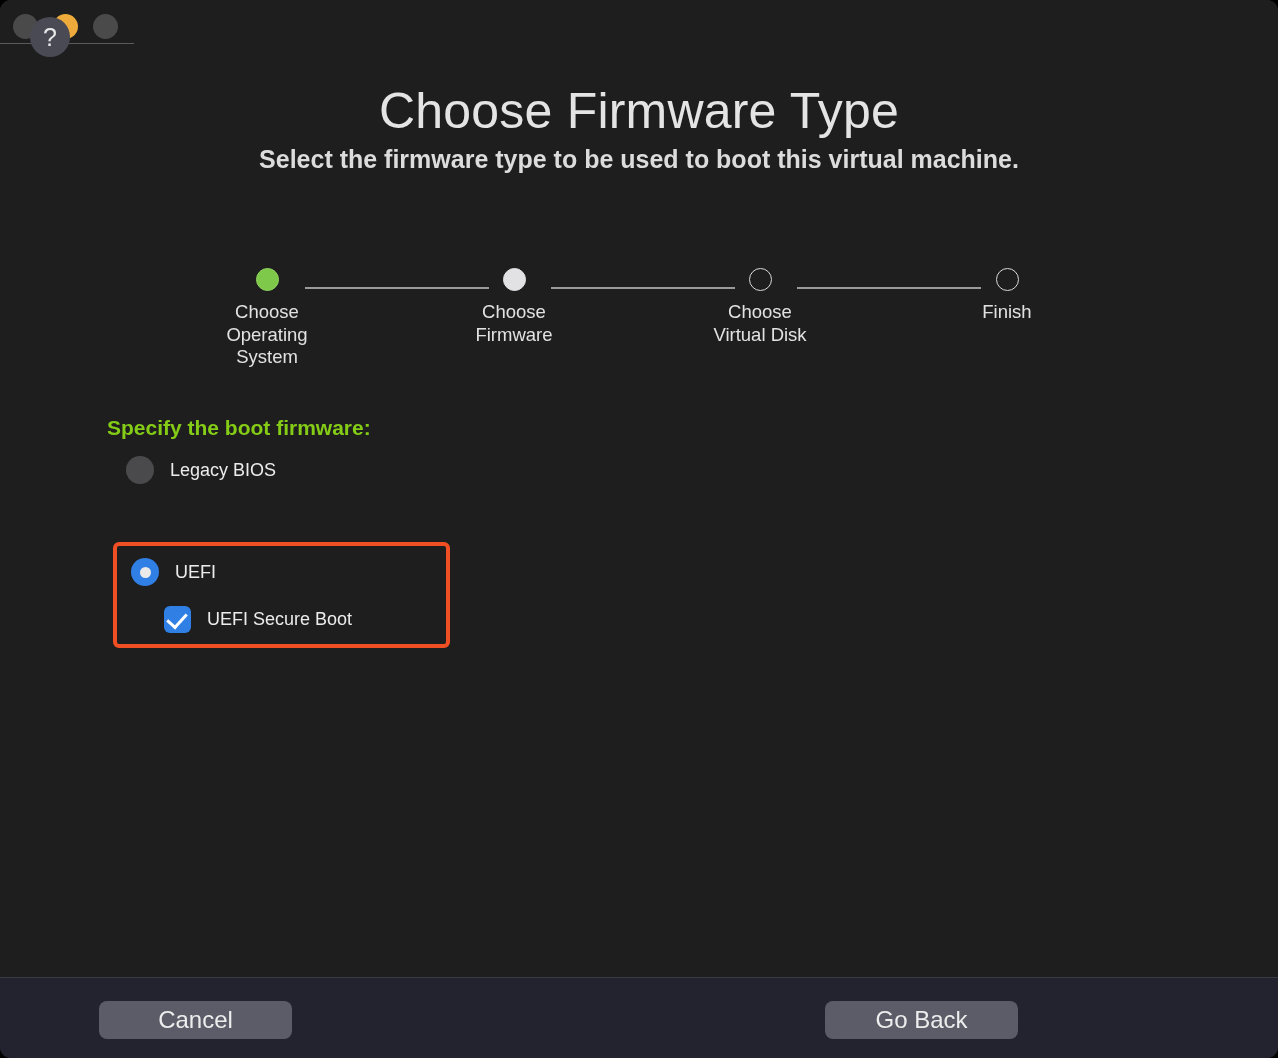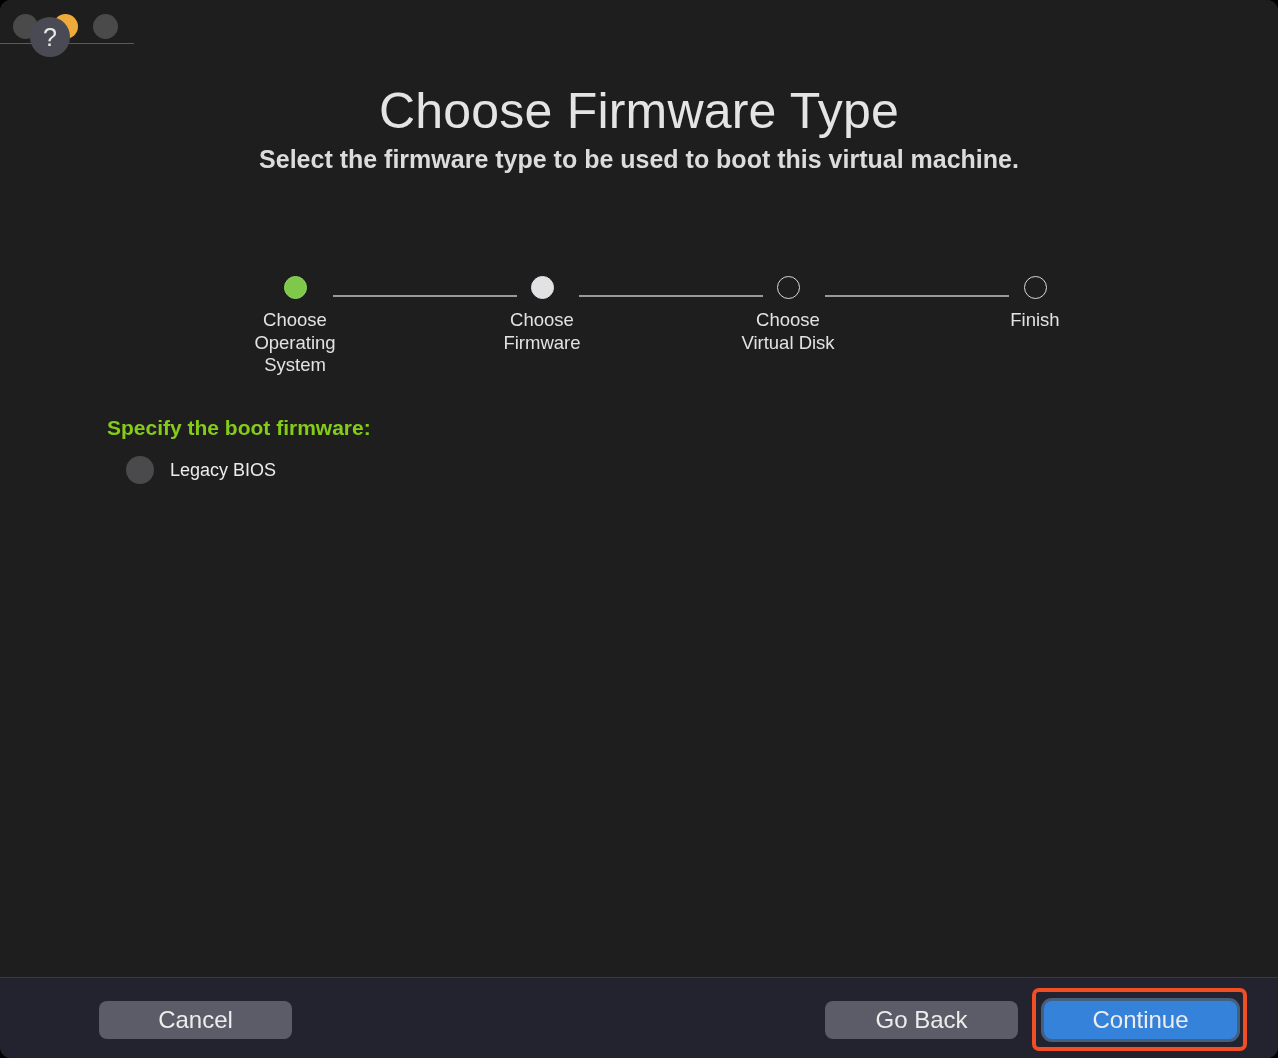--- a/index.html
+++ b/index.html
@@ -92,25 +92,24 @@
     left: 0; width: 1278px;
     text-align: center;
     color: #dcdcdc;
     font-size: 25px;
     font-weight: 700;
   }
 
   
   #stepper {
     position: absolute;
-    top: 228px;
+    top: 220px;
     left: 227px;
     width: 840px;
     height: 110px;
-    margin-left: 28px;
   }
   .step {
     position: absolute;
     top: 0;
     width: 124px;
     text-align: center;
   }
   .step .dot-wrap {
     height: 30px;
     display: flex;
@@ -358,24 +357,33 @@
       </div>
     </div>
 
     <div id="options-heading">Specify the boot firmware:</div>
 
     <div class="option-row" id="row-legacy">
       <div class="radio off"></div>
       <div class="option-label">Legacy BIOS</div>
     </div>
 
+    <div id="uefi-group">
+      <div class="option-row" id="row-uefi">
+        <div class="radio on"></div>
+        <div class="option-label">UEFI</div>
+      </div>
+      <div class="option-row" id="row-secureboot">
+        <div class="checkbox">
+          <span class="tick"></span>
+        </div>
+        <div class="option-label">UEFI Secure Boot</div>
+      </div>
+    </div>
 
   </div>
 
   <div id="toolbar"></div>
   <div id="help-button">?</div>
   <div class="tb-button" id="cancel-button">Cancel</div>
   <div class="tb-button" id="goback-button">Go Back</div>
-  <div id="continue-wrap">
-    <div class="tb-button" id="continue-button">Continue</div>
-  </div>
 
 </div>
 
 </body></html>

